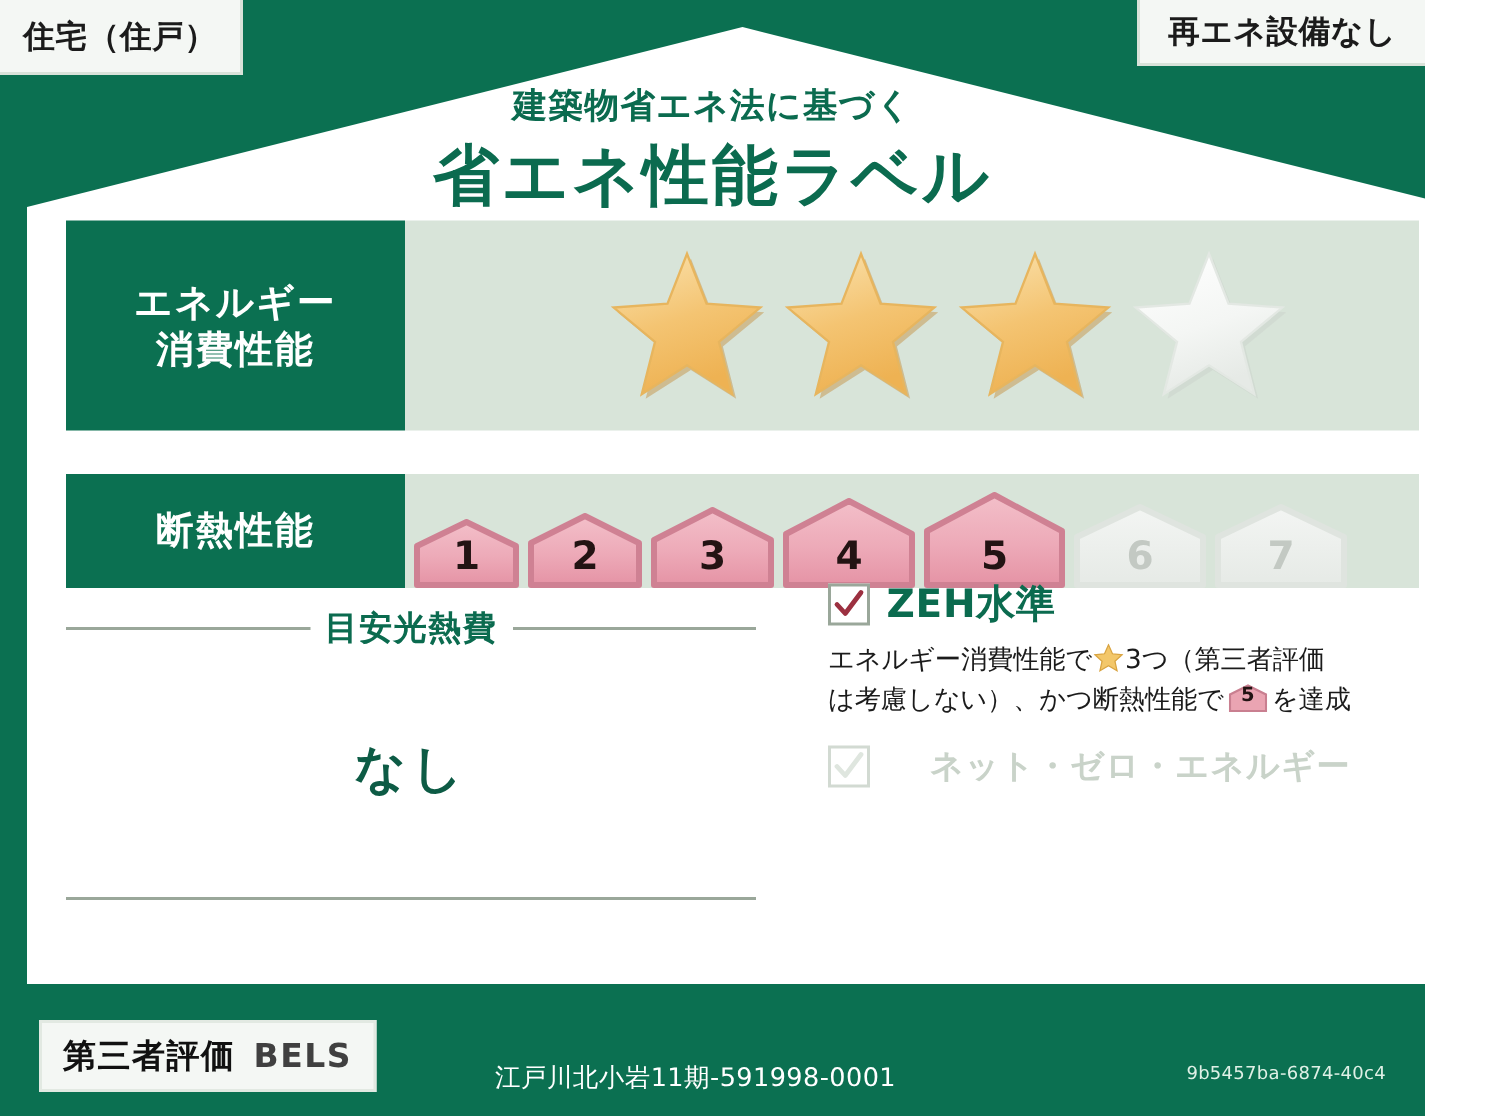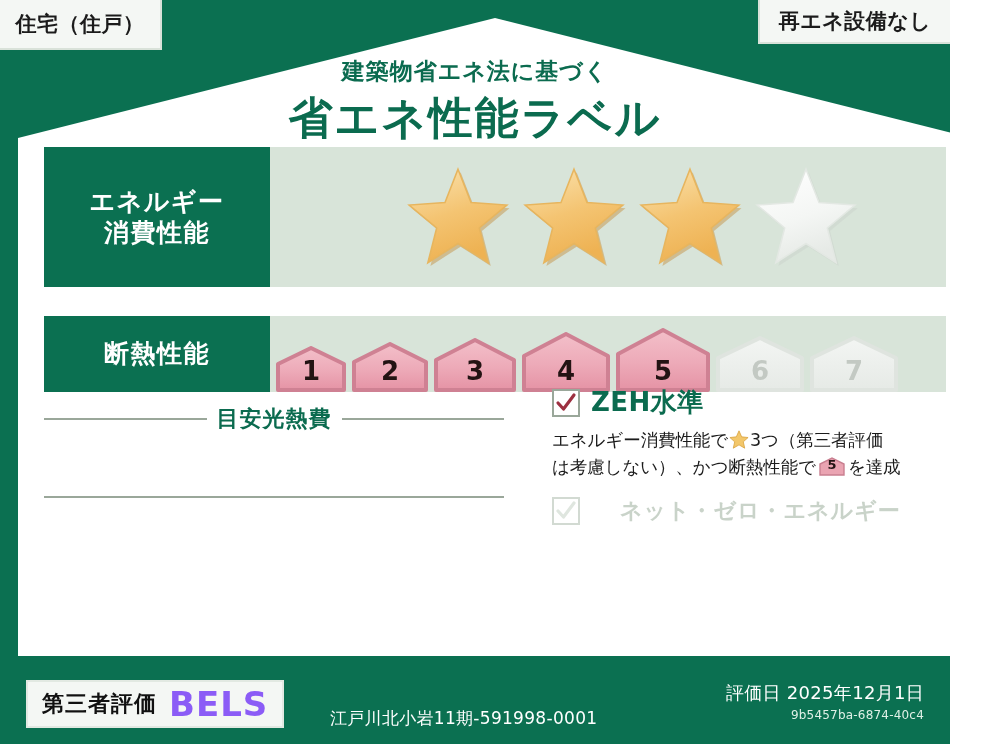--- a/index.html
+++ b/index.html
@@ -275,23 +275,23 @@
     box-sizing: border-box;
     border: 2px solid #e2e9e2;
   }
   #footer-bels-jp {
     font-size: 22px;
     font-weight: bold;
     color: #111111;
     letter-spacing: 1px;
   }
   #footer-bels-en {
-    font-size: 34px;
-    font-weight: bold;
-    color: #8b5cf6;
+    font-size: 22px;
+    font-weight: bold;
+    color: #404040;
     letter-spacing: 1px;
     margin-left: 12px;
   }
   #footer-property-id {
     position: absolute;
     left: 330px;
     bottom: 14px;
     color: #ffffff;
     font-size: 17px;
     letter-spacing: 0.3px;
@@ -494,20 +494,21 @@
         </div>
     </div>
   </div>
 
   <div id="cost-block">
     <div id="cost-header">
       <span class="rule"></span>
       <span id="cost-title">目安光熱費</span>
       <span class="rule"></span>
     </div>
+    <div id="cost-value">なし</div>
     <div id="cost-underline"></div>
   </div>
 
   <div id="zeh-block">
 
     <div class="check-row">
       <span class="checkbox">
         <svg width="22" height="22" viewBox="0 0 22 22">
           <path d="M3 11 L8.5 17 L19 3" fill="none" stroke="#9c3040" stroke-width="3.2" stroke-linecap="round" stroke-linejoin="round"></path>
         </svg>
@@ -534,17 +535,16 @@
   </div>
 
   <div id="footer-bels">
     <span id="footer-bels-jp">第三者評価</span>
     <span id="footer-bels-en">BELS</span>
   </div>
 
   <div id="footer-property-id">江戸川北小岩11期-591998-0001</div>
 
   <div id="footer-date-block">
-    <div id="footer-date">評価日 2025年12月1日</div>
     <div id="footer-uuid">9b5457ba-6874-40c4</div>
   </div>
 
 </div>
 
 </body></html>

